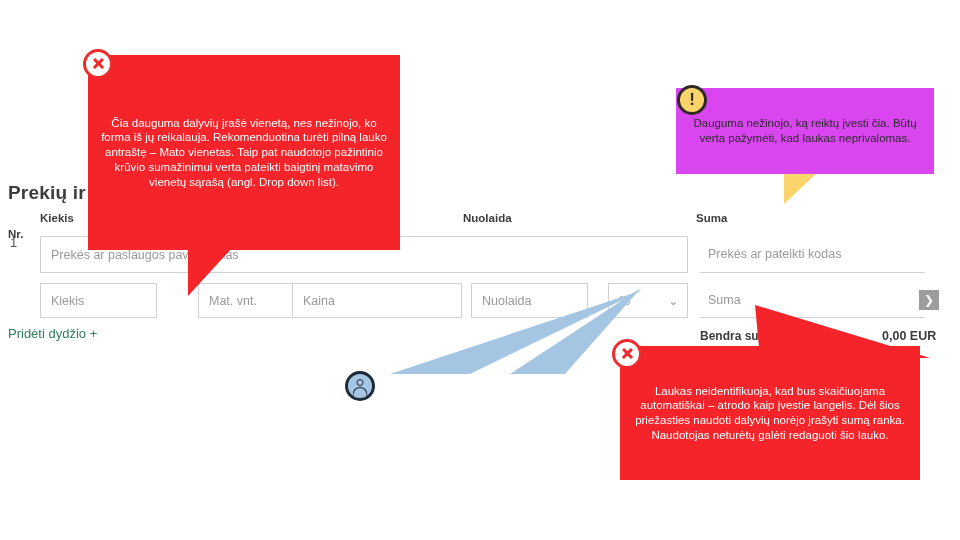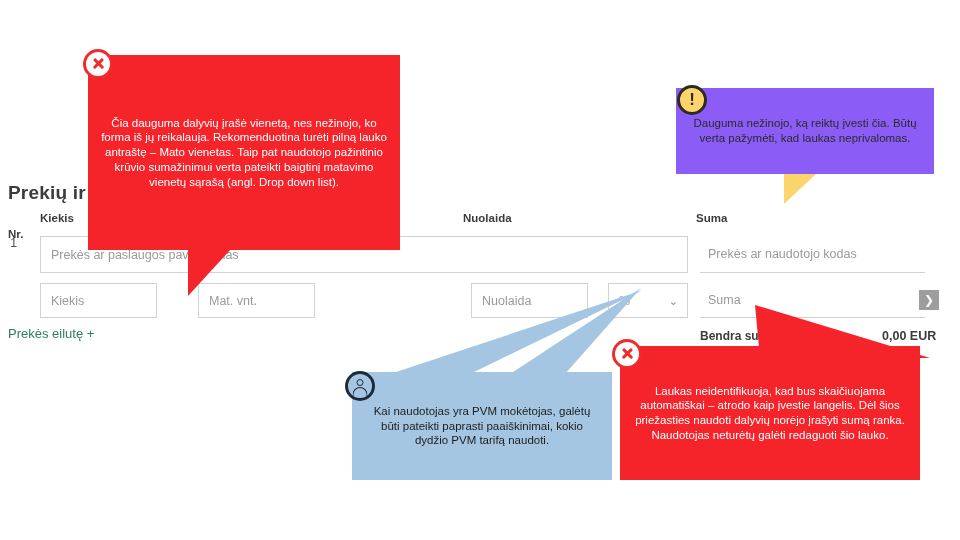--- a/index.html
+++ b/index.html
@@ -65,21 +65,21 @@
   
   .callout{position:absolute;box-sizing:border-box;}
   .callout .body{
     position:absolute;left:0;top:0;width:100%;height:100%;
     display:flex;align-items:center;justify-content:center;
     text-align:center;box-sizing:border-box;padding:4px 12px;
     font-size:11.5px;line-height:1.28;
   }
   .c-red{background:#f5242a;}
   .c-red .body{color:#ffffff;}
-  .c-yellow{background:#8b5cf6;}
+  .c-yellow{background:#d946ef;}
   .c-yellow .body{color:#2b2b2b;}
   .c-blue{background:#a5c6e2;}
   .c-blue .body{color:#1d1d1d;}
 
   .tail{position:absolute;width:0;height:0;}
 
   
   .badge{
     position:absolute;width:30px;height:30px;border-radius:50%;
     display:flex;align-items:center;justify-content:center;
@@ -123,48 +123,51 @@
   <div class="col-head" style="left:463px;top:212px;">Nuolaida</div>
   <div class="col-head" style="left:696px;top:212px;">Suma</div>
 
   <div class="row-num">1</div>
 
   <div class="fld" style="left:40px;top:236px;width:648px;height:37px;">
     <span class="ph">Prekės ar paslaugos pavadinimas</span>
   </div>
 
   <div class="fld-underline" style="left:700px;top:236px;width:225px;height:37px;">
-    <span class="ph">Prekės ar naudotojo kodas</span>
+    <span class="ph">Prekės ar pateikti kodas</span>
   </div>
 
   <div class="fld" style="left:40px;top:283px;width:117px;height:35px;">
     <span class="ph">Kiekis</span>
   </div>
 
   <div class="fld" style="left:166px;top:283px;width:117px;height:35px;margin-left:32px;">
     <span class="ph">Mat. vnt.</span>
   </div>
 
+  <div class="fld" style="left:292px;top:283px;width:170px;height:35px;">
+    <span class="ph">Kaina</span>
+  </div>
 
   <div class="fld" style="left:471px;top:283px;width:117px;height:35px;">
     <span class="ph">Nuolaida</span>
   </div>
 
   <div class="fld" style="left:608px;top:283px;width:80px;height:35px;">
     <span class="ph">%</span>
     <span class="chev">⌄</span>
   </div>
 
   <div class="fld-underline" style="left:700px;top:283px;width:225px;height:35px;">
     <span class="ph">Suma</span>
   </div>
 
   <div class="next-btn">❯</div>
 
-  <div class="add-link">Prekės eilutę +</div>
+  <div class="add-link">Pridėti dydžio +</div>
 
   <div class="total-label">Bendra suma</div>
   <div class="total-value">0,00 EUR</div>
 
   <div class="tail" style="left:188px;top:236px;border-left:0 solid transparent;
               border-top:60px solid #f5242a;border-right:55px solid transparent;"></div>
   <div class="callout c-red" style="left:88px;top:55px;width:312px;height:195px;">
     <div class="body">Čia dauguma dalyvių įrašė vienetą, nes nežinojo, ko forma iš jų reikalauja. Rekomenduotina turėti pilną lauko antraštę – Mato vienetas. Taip pat naudotojo pažintinio krūvio sumažinimui verta pateikti baigtinį matavimo vienetų sąrašą (angl. Drop down list).</div>
   </div>
   <div class="badge badge-x" style="left:83px;top:49px;"></div>
@@ -176,23 +179,20 @@
   </div>
   <div class="badge badge-excl" style="left:677px;top:85px;">!</div>
 
   <div class="tail" style="left:400px;top:374px;border-bottom:0;border-right:240px solid #a5c6e2;
               border-top:0 solid transparent;height:0;width:0;
               border-left:0 solid transparent;"></div>
   <svg width="320" height="100" style="position:absolute;left:350px;top:288px;">
     <polygon points="291,0 160,86 215,86" fill="#a5c6e2"></polygon>
     <polygon points="293,2 40,86 120,86" fill="#a5c6e2"></polygon>
   </svg>
-  <div class="callout c-blue" style="left:352px;top:372px;width:260px;height:108px;">
-    <div class="body">Kai naudotojas yra PVM mokėtojas, galėtų būti pateikti paprasti paaiškinimai, kokio dydžio PVM tarifą naudoti.</div>
-  </div>
   <div class="badge badge-person" style="left:345px;top:371px;">
     <span class="p-head"></span>
     <span class="p-body"></span>
   </div>
 
   <svg width="250" height="60" style="position:absolute;left:700px;top:300px;">
     <polygon points="55,5 230,58 60,58" fill="#f5242a"></polygon>
   </svg>
   <div class="callout c-red" style="left:620px;top:346px;width:300px;height:134px;">
     <div class="body">Laukas neidentifikuoja, kad bus skaičiuojama automatiškai – atrodo kaip įvestie langelis. Dėl šios priežasties naudoti dalyvių norėjo įrašyti sumą ranka. Naudotojas neturėtų galėti redaguoti šio lauko.</div>

